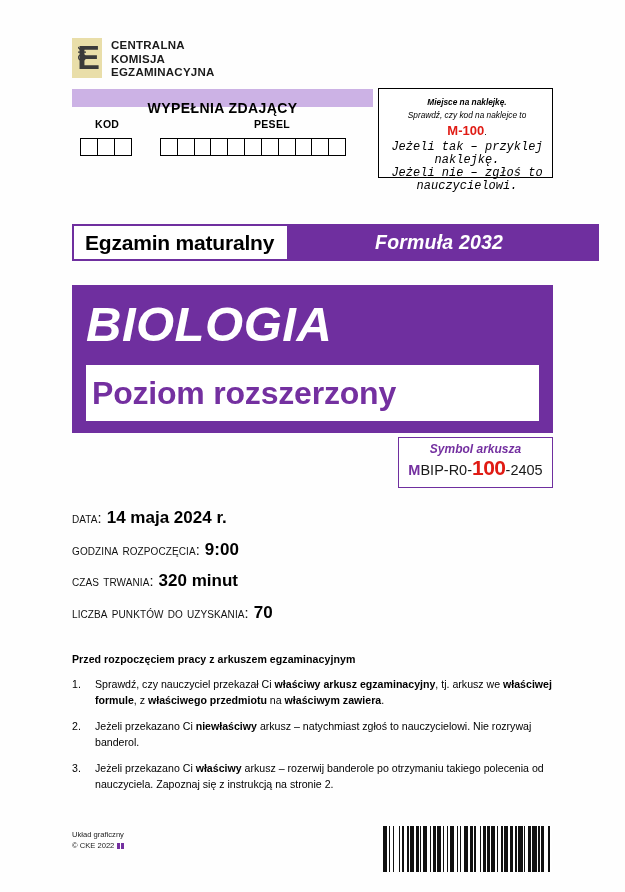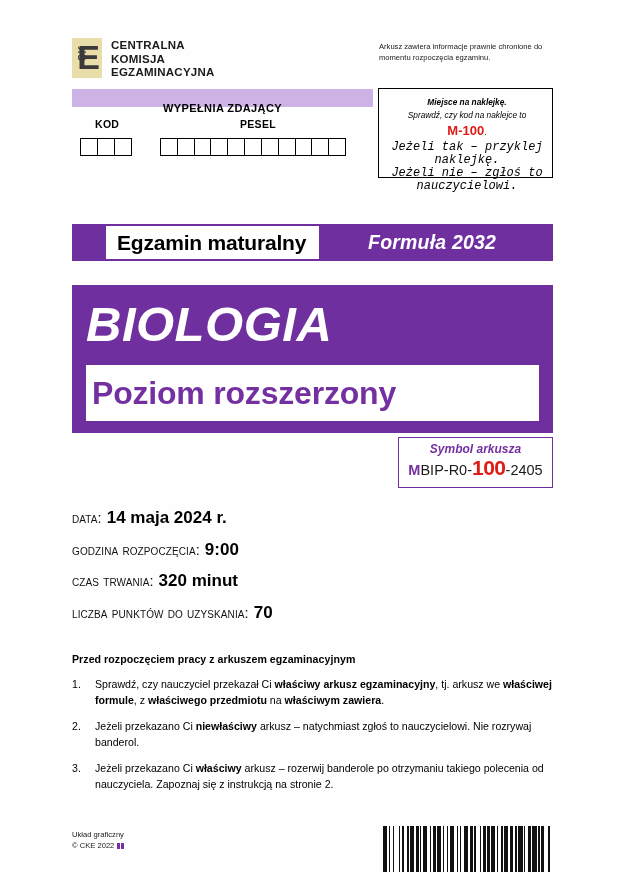--- a/index.html
+++ b/index.html
@@ -39,47 +39,47 @@
   .notice {
     position:absolute; left:307px; top:6px; width:190px;
     font-size:7.6px; line-height:10.5px; color:#1a1a1a;
   }
 
   
   .fill-bar {
     position:absolute; left:72px; top:89px; width:301px; height:18px;
     background:#ccb2e5; display:flex; align-items:center; justify-content:center;
   }
-  .fill-bar span { font-size:11px; font-weight:bold; letter-spacing:0.4px; color:#000;margin-top:19px; }
+  .fill-bar span { font-size:14px; font-weight:bold; letter-spacing:0.4px; color:#000;margin-top:19px; }
 
   .codes { position:absolute; left:72px; top:118px; width:301px; }
   .code-labels { position:relative; height:16px; }
   .lbl-kod { position:absolute; left:23px; font-size:10.5px; font-weight:bold; letter-spacing:0.3px;}
-  .lbl-pesel { position:absolute; left:168px; font-size:10.5px; font-weight:bold; letter-spacing:0.3px;}
+  .lbl-pesel { position:absolute; left:182px; font-size:10.5px; font-weight:bold; letter-spacing:0.3px;}
   .boxrow { position:absolute; display:flex; }
   .boxrow .cell { width:18px; height:18px; border:1.2px solid #000; margin-right:-1.2px; background:#fff; }
   #kod-boxes { left:8px; top:20px; }
   #pesel-boxes { left:88px; top:20px; }
 
   
   .sticker {
     position:absolute; left:378px; top:88px; width:175px; height:90px;
     border:1.2px solid #000; background:#fff;
     padding:7px 4px 0 7px; text-align:center;
   }
   .sticker .l1 { font-size:8.3px; font-weight:bold; font-style:italic; line-height:13px; }
   .sticker .l2 { font-size:8.3px; font-style:italic; line-height:13px; }
   .sticker .l3 { font-size:13px; font-weight:bold; color:#e01b14; line-height:17px; }
   .sticker .l3 .dot { color:#000; font-size:9px; font-weight:normal; }
   .sticker .l4, .sticker .l5 { font-size:12px; font-style:italic; line-height:13px;font-family:Liberation Mono, monospace; }
 
   
   .banner {
-    position:absolute; left:72px; top:224px; width:481px; height:37px;
-    background:#6f2f9f; display:flex; align-items:center;padding-left:32px;
+    position:absolute; left:72px; top:224px; width:527px; height:37px;
+    background:#6f2f9f; display:flex; align-items:center;
   }
   .banner-white {
     background:#fff; height:33px; margin-left:2px; display:flex; align-items:center;
     padding:0 13px 0 11px;
   }
   .banner-white span { font-size:21px; font-weight:bold; letter-spacing:-0.2px; color:#000; }
   .banner-formula {
     flex:1; text-align:center; padding-right:8px;
   }
   .banner-formula span {
@@ -149,21 +149,20 @@
       <div class="logo-mark">
         <div class="logo-ck">CK</div>
         <div class="logo-e">E</div>
       </div>
       <div class="logo-text">
         <div>CENTRALNA</div>
         <div>KOMISJA</div>
         <div>EGZAMINACYJNA</div>
       </div>
     </div>
-    <div class="notice">Arkusz zawiera informacje prawnie chronione do momentu rozpoczęcia egzaminu.</div>
   </div>
 
   <div class="fill-bar">
     <span>WYPEŁNIA ZDAJĄCY</span>
   </div>
 
   <div class="codes">
     <div class="code-labels">
       <div class="lbl-kod">KOD</div>
       <div class="lbl-pesel">PESEL</div>

